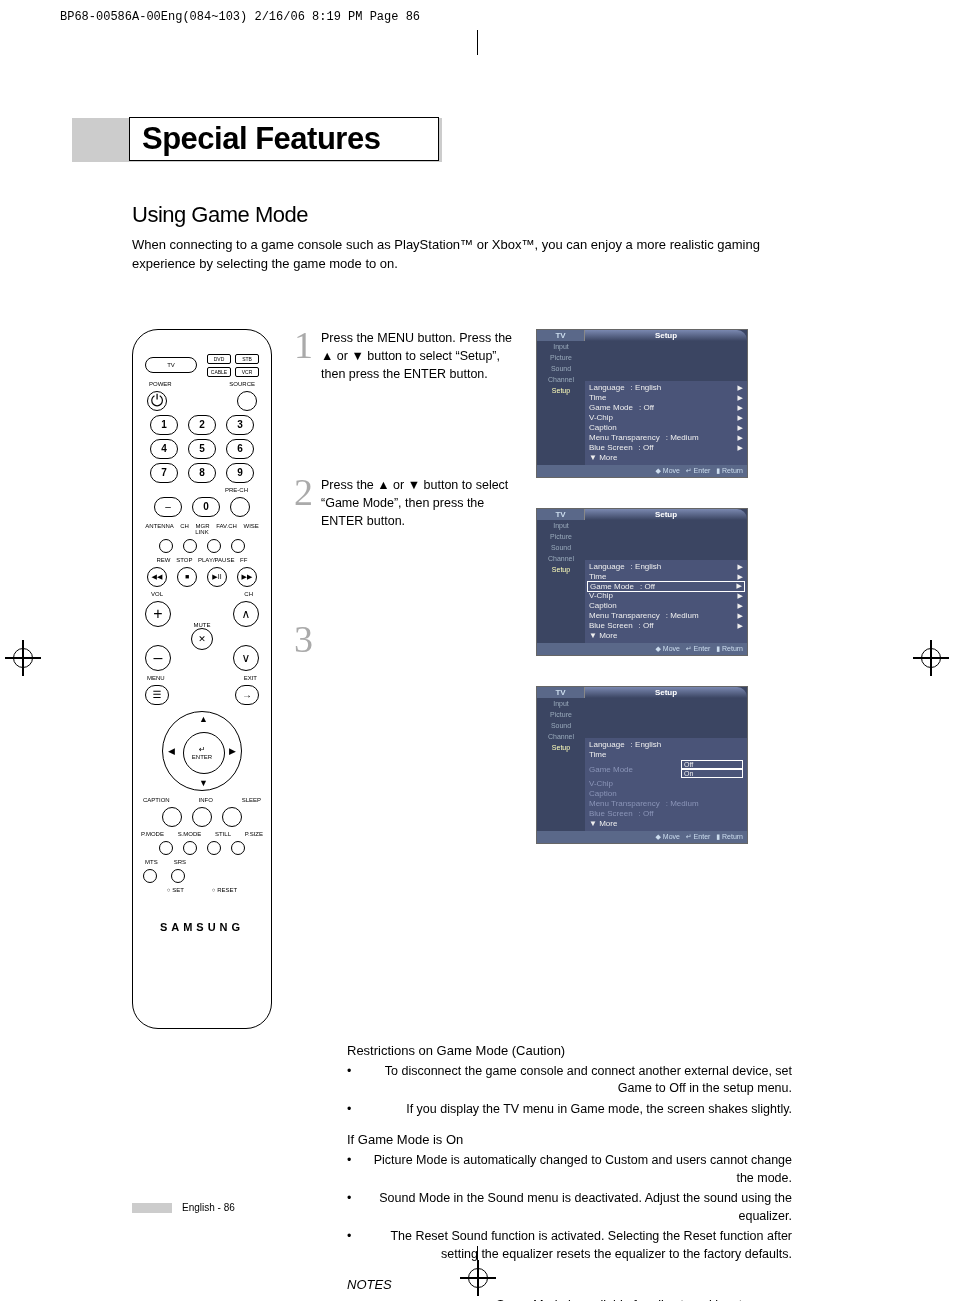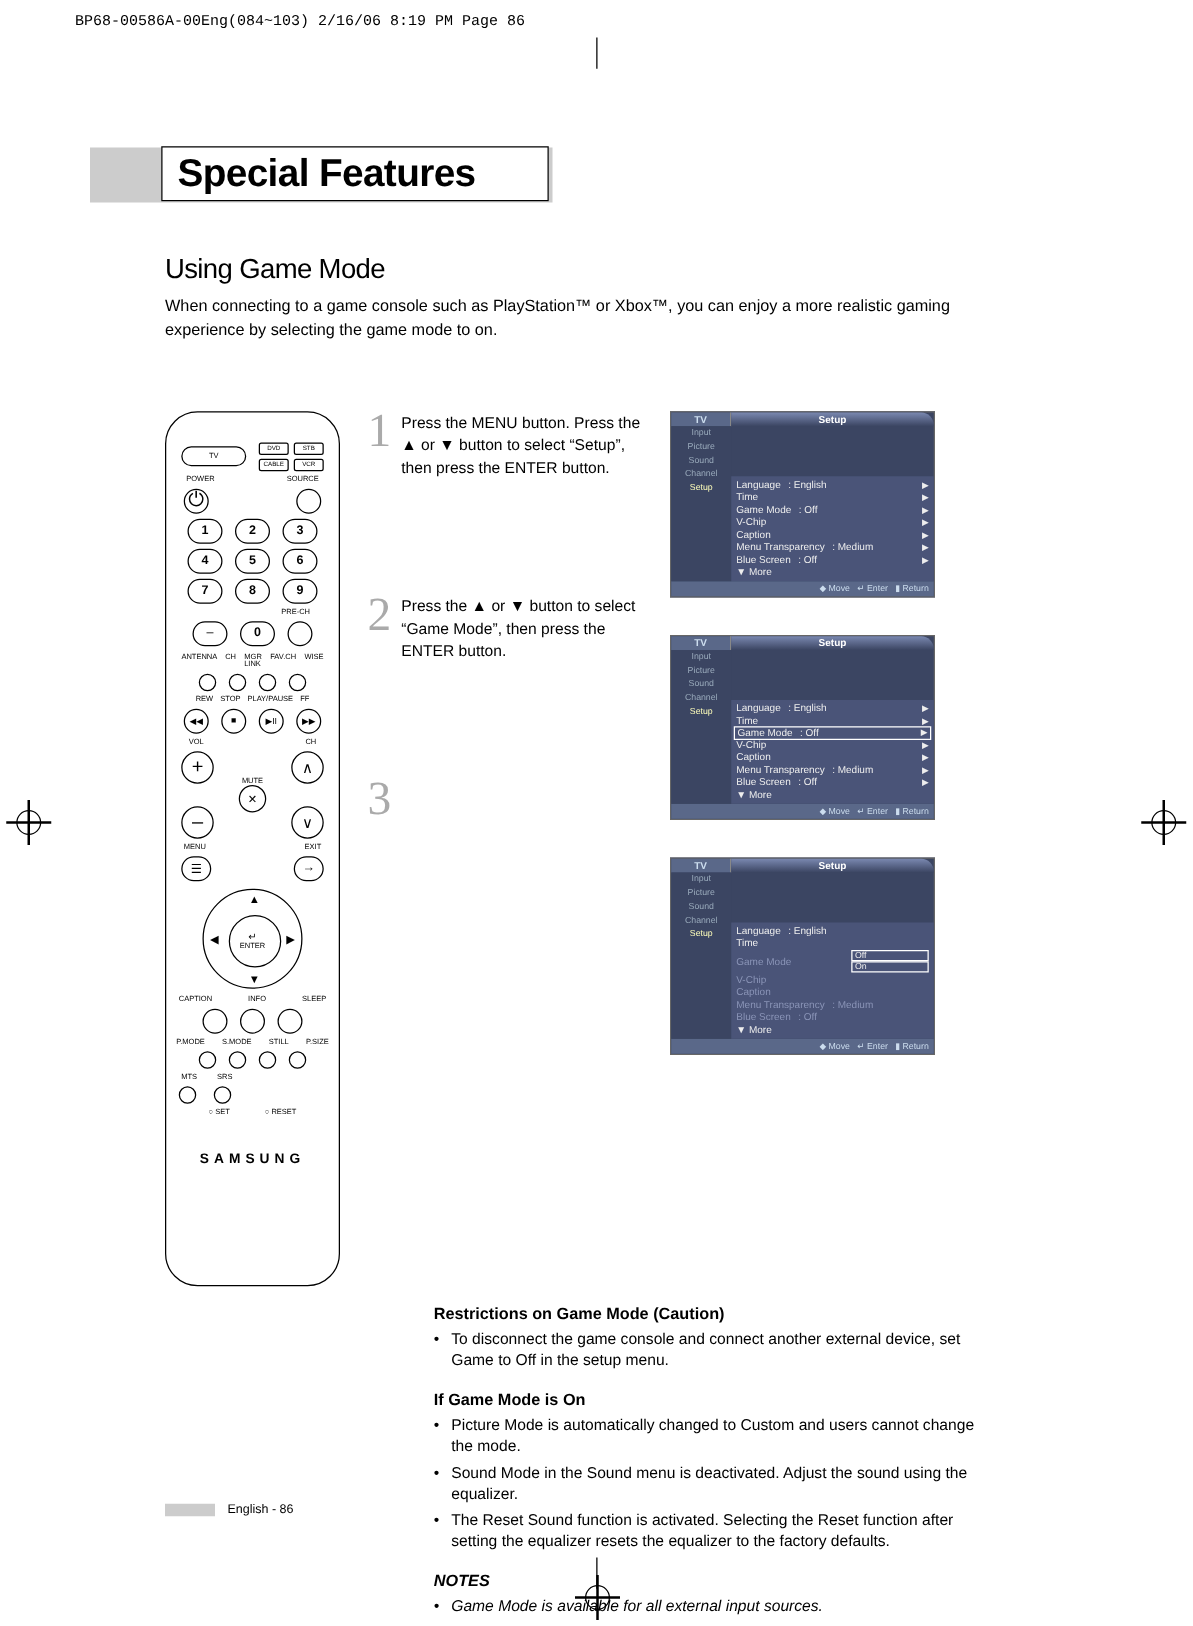--- a/index.html
+++ b/index.html
@@ -68,23 +68,23 @@
   .osd-main { flex:1; background:#4a5478; padding:2px 4px;margin-top:40px;}
   .osd-row { display:flex; justify-content:space-between; align-items:center; padding:.5px 0; }
   .osd-row .k{color:#eee;} .osd-row .v{color:#eee;} .osd-row .t{color:#eee;font-size:7px;}
   .osd-row.boxed { border:1px solid #fff; padding:0 2px;margin:-1px -2px;}
   .osd-foot { background:#5a6889; color:#cde; font-size:7px; text-align:right; padding:2px 4px;}
   .osd-opt { border:1px solid #fff;font-size:7px;color:#eee;padding:0 2px;width:62px;}
   .osd .grey{color:#8a94b7;}
 
   
   .after { margin-top: 14px; margin-left: 215px; }
-  .sub-h  { font-size: 13px; font-weight: bold; margin: 14px 0 5px; }
+  .sub-h  { font-size: 13px; font-weight: normal; margin: 14px 0 5px; }
   .sub-h.it { font-style: italic; }
-  ul.bul { list-style: none; padding-left: 0;}
+  ul.bul { list-style: none; padding-left: 0; text-align: right;}
   ul.bul li { font-size: 12.5px; line-height:1.4; padding-left: 14px; position:relative; margin-bottom:3px;}
   ul.bul li::before{content:"•"; position:absolute;left:0;}
   ul.bul.it li { font-style: italic; }
 
   .footer { position:absolute; left:132px; bottom:88px; font-size:10px; display:flex;align-items:center;gap:10px;}
   .footer .sw{width:40px;height:10px;background:#ccc;}
 </style>
 </head>
 <body>
 
@@ -444,20 +444,21 @@
     </div>
     <div class="osd-foot">◆ Move&nbsp;&nbsp;&nbsp;↵ Enter&nbsp;&nbsp;&nbsp;▮ Return</div>
           </div>
       </div>
     </div>
 
     <div class="after">
       <div class="sub-h">Restrictions on Game Mode (Caution)</div>
       <ul class="bul" id="sub1">
           <li>To disconnect the game console and connect another external device, set Game to Off in the setup menu.</li>
+          <li>If you display the TV menu in Game mode, the screen shakes slightly.</li>
         </ul>
 
       <div class="sub-h">If Game Mode is On</div>
       <ul class="bul" id="sub2">
           <li>Picture Mode is automatically changed to Custom and users  cannot change the mode.</li>
           <li>Sound Mode in the Sound menu is deactivated. Adjust the sound using the equalizer.</li>
           <li>The Reset Sound function is activated. Selecting the Reset function after setting the equalizer resets the equalizer to the factory defaults.</li>
         </ul>
 
       <div class="sub-h it">NOTES</div>

